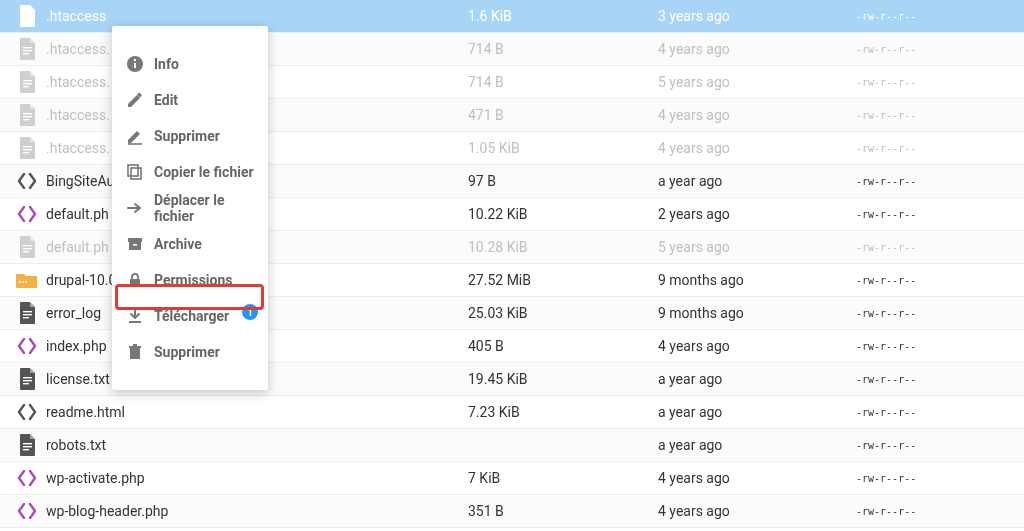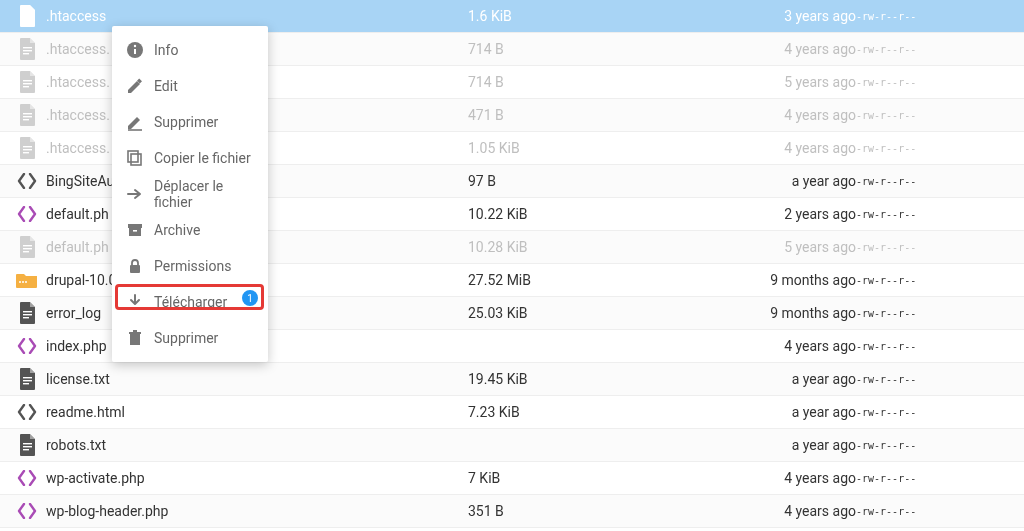--- a/index.html
+++ b/index.html
@@ -16,36 +16,37 @@
     align-items: center;
     height: 33px;
     border-bottom: 1px solid #eee;
     padding: 0 10px;
   }
   .row.alt { background: #fbfbfb; }
   .row.selected { background: #a8d4f5; color: #fff; }
   .col-icon { width: 34px; display:flex; align-items:center; justify-content:center;}
   .col-name { flex: 1; padding-left: 2px; }
   .col-size { width: 190px; }
-  .col-date { width: 198px; text-align: right; }
+  .col-date { width: 198px; }
   .col-perm { width: 158px; font-family: monospace; font-size: 10px; letter-spacing: 0; }
   .muted { color: #bfbfbf; }
   .doc-icon { width:18px; height:22px; }
   .code-icon { width:22px; height:16px; }
   .folder-icon { width:22px; height:16px; }
   .context-menu {
     position: absolute;
     left: 112px;
     top: 26px;
     width: 156px;
     background: #fff;
     border-radius: 2px;
     box-shadow: 0 3px 12px rgba(0,0,0,0.22);
-    padding: 6px 0;
+    padding: 20px 0;
     z-index: 20;
+    font-weight: bold;
   }
   .menu-item {
     display: flex;
     align-items: center;
     height: 36px;
     padding: 0 14px;
     color: #666;
     font-size: 14px;
     cursor: pointer;
     position: relative;
@@ -186,20 +187,21 @@
     <div class="col-date ">9 months ago</div>
     <div class="col-perm ">-rw-r--r--</div>
   </div>
     <div class="row">
     <div class="col-icon">
         <svg class="code-icon" viewBox="0 0 22 16">
           <use href="#svg-code" stroke="#a94bb5"></use>
         </svg>
       </div>
     <div class="col-name ">index.php</div>
+    <div class="col-size ">405 B</div>
     <div class="col-date ">4 years ago</div>
     <div class="col-perm ">-rw-r--r--</div>
   </div>
     <div class="row alt">
     <div class="col-icon">
         <svg class="doc-icon" viewBox="0 0 18 22">
           <use href="#svg-doc" fill="#545454"></use>
         </svg>
       </div>
     <div class="col-name ">license.txt</div>

